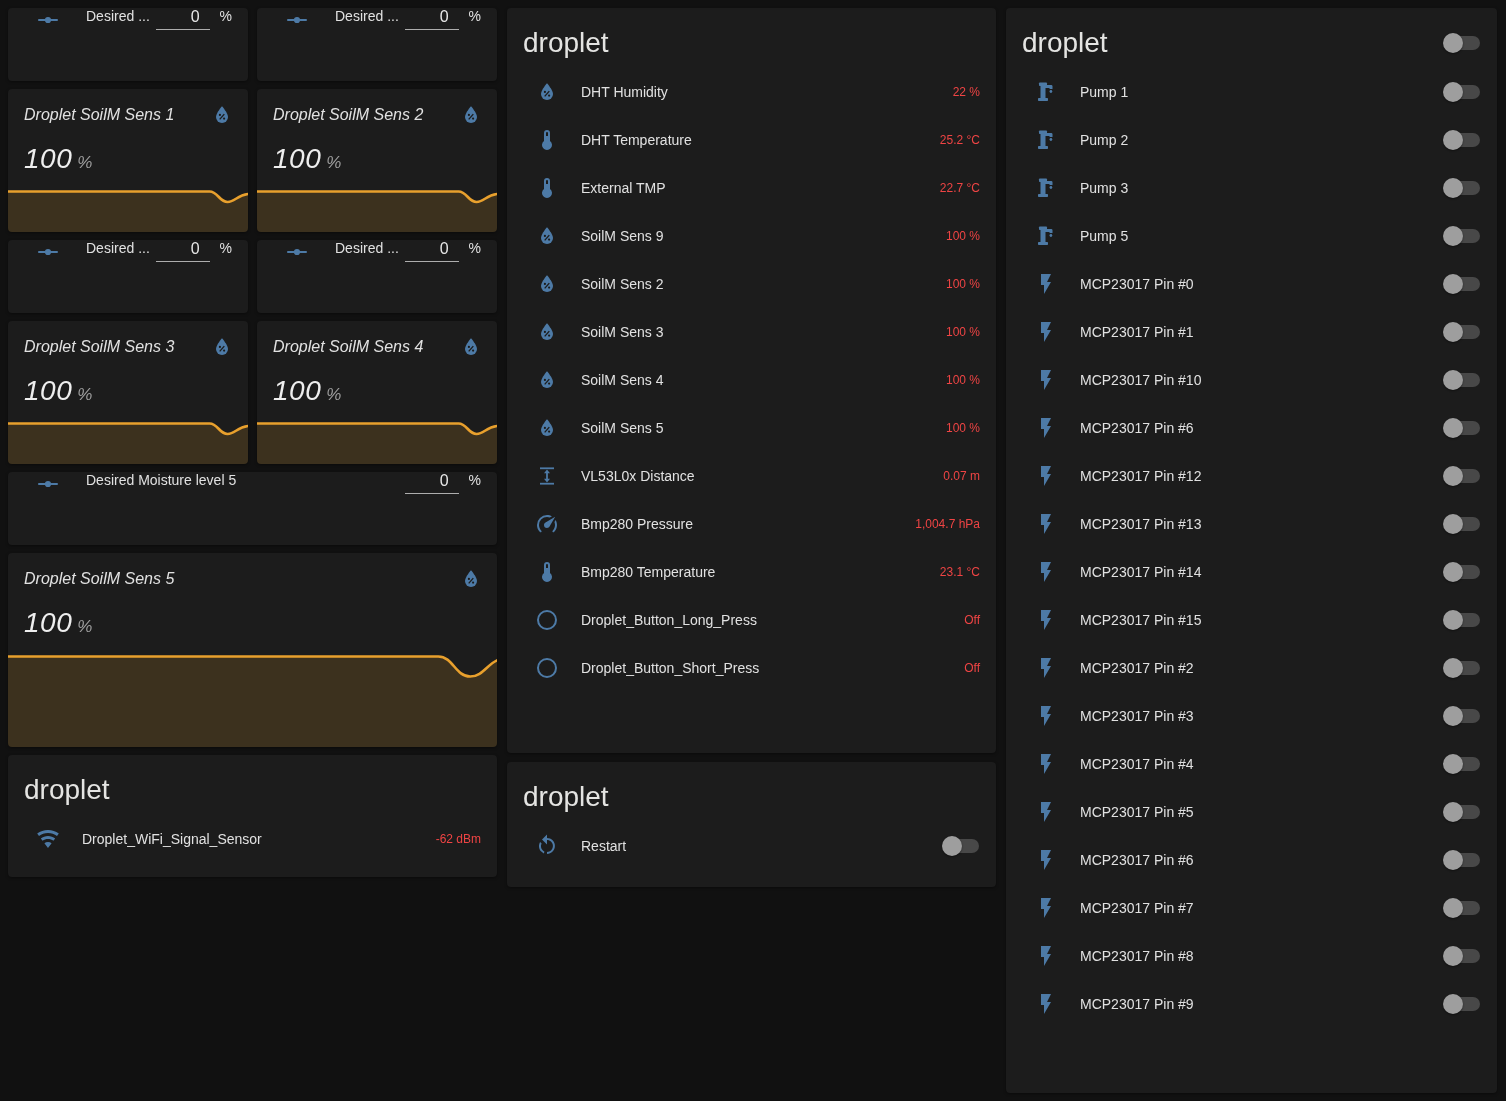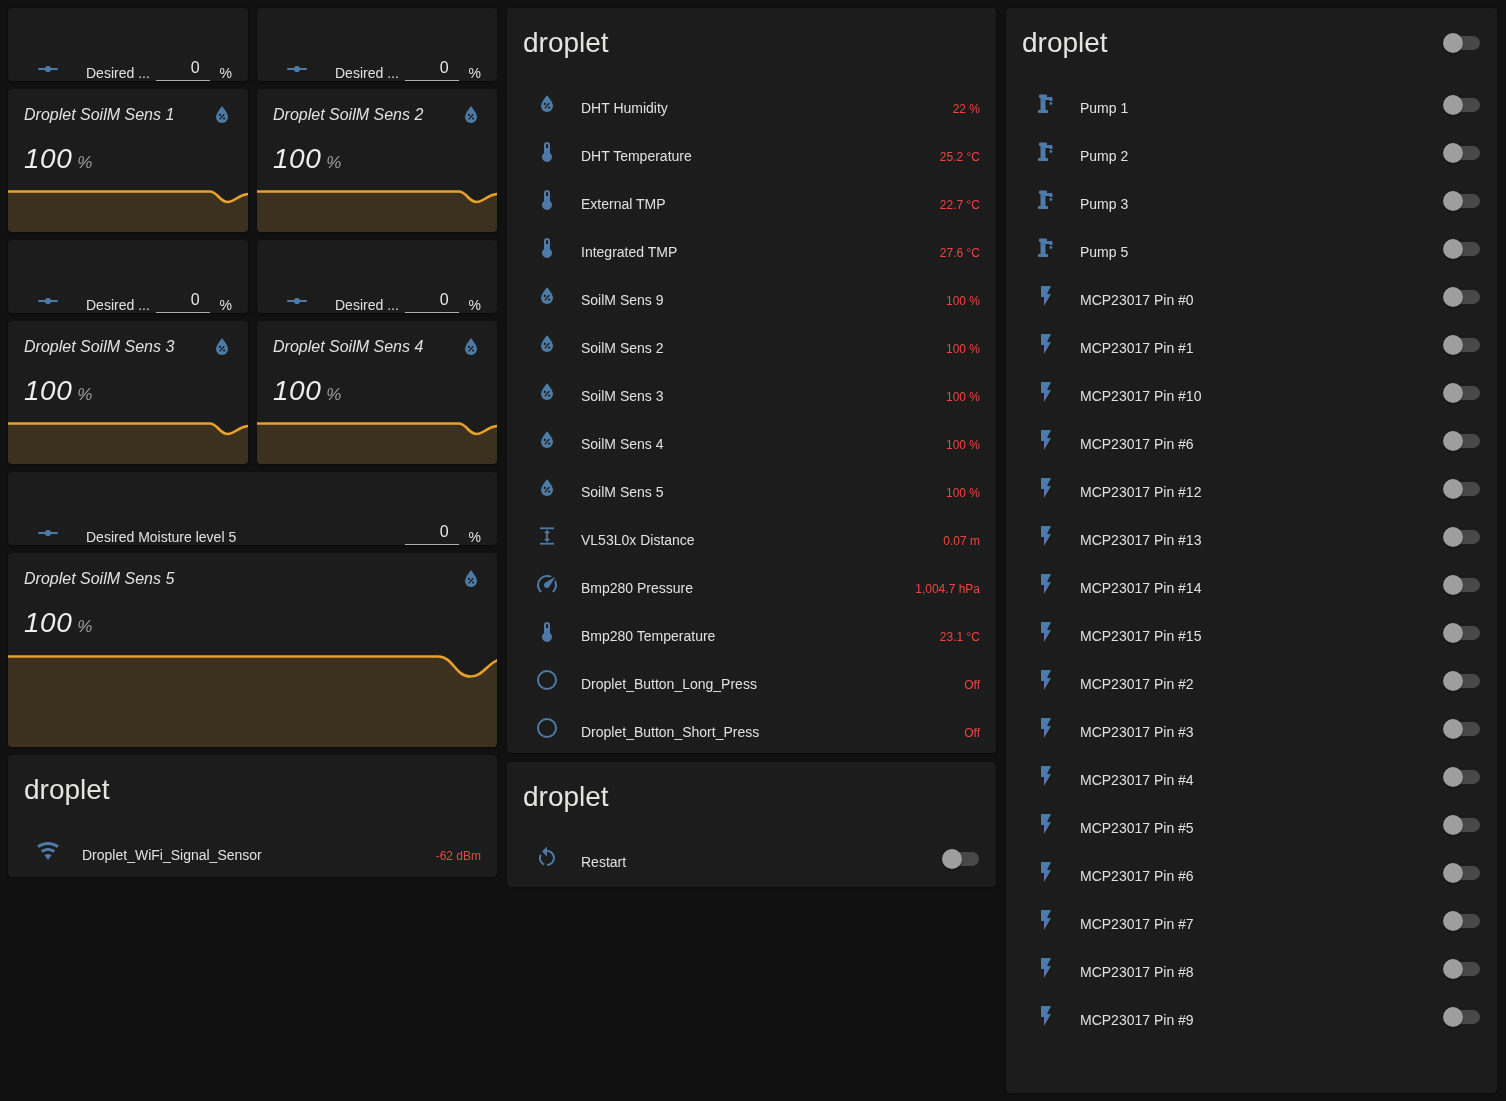--- a/index.html
+++ b/index.html
@@ -5,32 +5,32 @@
   html,body{margin:0;padding:0;background:#111111;font-family:"Liberation Sans",sans-serif;}
   .dash{display:grid;grid-template-columns:489px 489px 491px;column-gap:10px;padding:8px;align-items:start;}
   .col{display:flex;flex-direction:column;gap:9px;}
   .grid2{display:grid;grid-template-columns:1fr 1fr;gap:8px 9px;}
   .span2{grid-column:1 / span 2;}
   .card{background:#1c1c1c;border-radius:4px;position:relative;overflow:hidden;box-shadow:0 1px 3px rgba(0,0,0,.4);}
   .card-title{font-size:28px;font-weight:400;color:#e4e4e2;padding:20px 16px 10px 16px;line-height:30px;}
   .card-header{display:flex;align-items:center;justify-content:space-between;padding:20px 16px 10px 16px;}
   .card-header .card-title{padding:0;}
   
-  .row{display:flex;align-items:flex-end;height:48px;padding:0 16px;}
+  .row{display:flex;align-items:center;height:48px;padding:0 16px;}
   .icon{width:24px;height:24px;flex:none;color:#4d7aa6;}
   .icon svg{width:100%;height:100%;display:block;}
   .row .icon{margin-left:12px;margin-right:22px;}
   .row .name{flex:1;font-size:14px;color:#e1e1e1;white-space:nowrap;overflow:hidden;text-overflow:ellipsis;}
   .row .value{font-size:12px;color:#ef4444;margin-left:12px;white-space:nowrap;}
   
   .toggle{position:relative;width:38px;height:22px;flex:none;cursor:pointer;margin-left:12px;}
   .toggle .track{position:absolute;left:4px;top:4px;width:33px;height:14px;border-radius:7px;background:#484848;}
   .toggle .thumb{position:absolute;left:0;top:1px;width:20px;height:20px;border-radius:50%;background:#9e9e9e;box-shadow:0 1px 2px rgba(0,0,0,.45);}
   
-  .desired-card{height:73px;display:flex;align-items:flex-end;padding:0 16px;box-sizing:border-box;}
+  .desired-card{height:73px;display:flex;align-items:flex-start;padding:0 16px;box-sizing:border-box;}
   .desired-card .icon{margin-left:12px;}
   .desired-card .dlabel{flex:1;margin-left:26px;font-size:14px;color:#e1e1e1;white-space:nowrap;overflow:hidden;text-overflow:ellipsis;}
   .num-input{min-width:44px;text-align:right;padding:0 10px 3px 0;border-bottom:1px solid #adadad;font-size:16px;color:#e8e8e8;}
   .unit{font-size:14px;color:#e1e1e1;margin-left:10px;}
   
   .sensor-card{height:143px;box-sizing:border-box;font-style:italic;}
   .sensor-card.tall{height:194px;}
   .sc-title{font-size:16px;color:#e1e1e1;padding:16px 48px 0 16px;line-height:20px;white-space:nowrap;overflow:hidden;text-overflow:ellipsis;}
   .sc-icon{position:absolute;top:14px;right:14px;}
   .sc-value{padding:6px 16px 0 16px;display:flex;align-items:baseline;}
@@ -262,29 +262,20 @@
               <svg viewBox="0 0 24 24">
                 <path fill="currentColor" fill-rule="evenodd" d="M15 13V5a3 3 0 0 0-6 0v8a5 5 0 1 0 6 0M12 4a1 1 0 0 1 1 1v3h-2V5a1 1 0 0 1 1-1Z"></path>
               </svg>
             </span>
             <span class="name">External TMP</span>
             <span class="value">22.7 °C</span>
           </div>
           <div class="row">
             <span class="icon">
               <svg viewBox="0 0 24 24">
-                <path fill="currentColor" fill-rule="evenodd" d="M15 13V5a3 3 0 0 0-6 0v8a5 5 0 1 0 6 0M12 4a1 1 0 0 1 1 1v3h-2V5a1 1 0 0 1 1-1Z"></path>
-              </svg>
-            </span>
-            <span class="name">Integrated TMP</span>
-            <span class="value">27.6 °C</span>
-          </div>
-          <div class="row">
-            <span class="icon">
-              <svg viewBox="0 0 24 24">
                 <path fill="currentColor" d="M12,3.25C12,3.25 6,10 6,14A6,6 0 0,0 12,20A6,6 0 0,0 18,14C18,10 12,3.25 12,3.25Z"></path>
                 <line x1="9.7" y1="16.4" x2="14.3" y2="11.1" stroke="#1c1c1c" stroke-width="1.3"></line>
                 <circle cx="9.9" cy="11.9" r="1.1" fill="#1c1c1c"></circle>
                 <circle cx="14.1" cy="15.6" r="1.1" fill="#1c1c1c"></circle>
               </svg>
             </span>
             <span class="name">SoilM Sens 9</span>
             <span class="value">100 %</span>
           </div>
           <div class="row">

